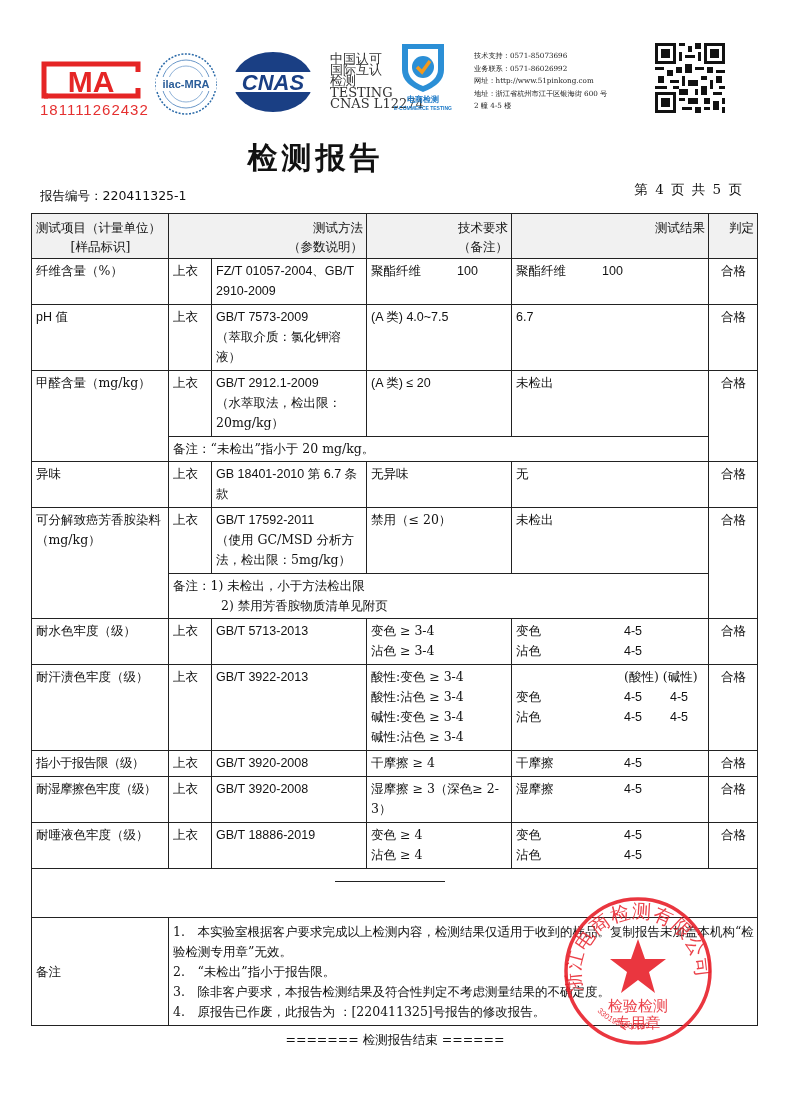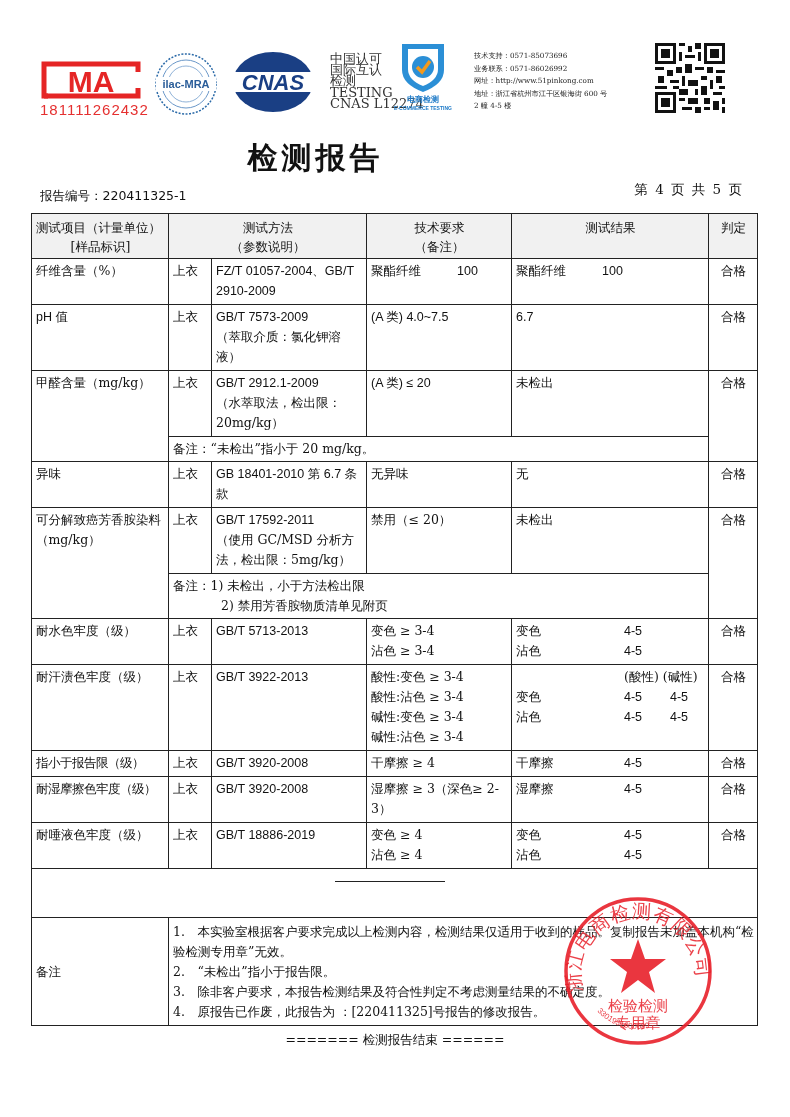--- a/index.html
+++ b/index.html
@@ -18,21 +18,21 @@
   .contact { position:absolute; left:474px; top:50px; font-size:7.2px; line-height:12.5px; color:#222; font-family:"DejaVu Serif",serif; }
   .qr { position:absolute; left:652px; top:40px; width:76px; height:76px; }
 
   .title { position:absolute; left:0; width:631px; top:138px; text-align:center; font-size:30px; font-weight:bold; letter-spacing:4px; font-family:"DejaVu Serif",serif; }
   .report-no { position:absolute; left:40px; top:180px; font-size:12.5px;margin-top:8px; }
   .page-no { position:absolute; right:48px; top:181px; font-size:13.5px; font-family:"DejaVu Serif",serif; word-spacing:3px; }
 
   
   .tbl { position:absolute; left:31px; top:213px; width:726px; border-collapse:collapse; table-layout:fixed; font-size:12.5px; }
   .tbl td { border:1px solid #222; vertical-align:top; padding:2px 3px 2px 4px; line-height:20px; }
-  .tbl .hdr td { background:#f1f1f1; text-align:center; padding-top:4px; line-height:19px; }
+  .tbl .hdr td { background:#f1f1f1; text-align:right; padding-top:4px; line-height:19px; }
   .cn { font-family:"DejaVu Serif",serif; }
   .val { display:inline-block; width:86px; }
   .r-lab { width:108px; display:inline-block; }
   .r-v1 { width:46px; display:inline-block; }
   .center { text-align:center; }
   .note td { padding-left:4px; }
   .divider-cell { height:44px; position:relative; }
   .divider-line { position:absolute; left:50%; top:12px; width:110px; margin-left:-60px; border-top:1px solid #222; }
   .remark-list div { line-height:20px; }
 

